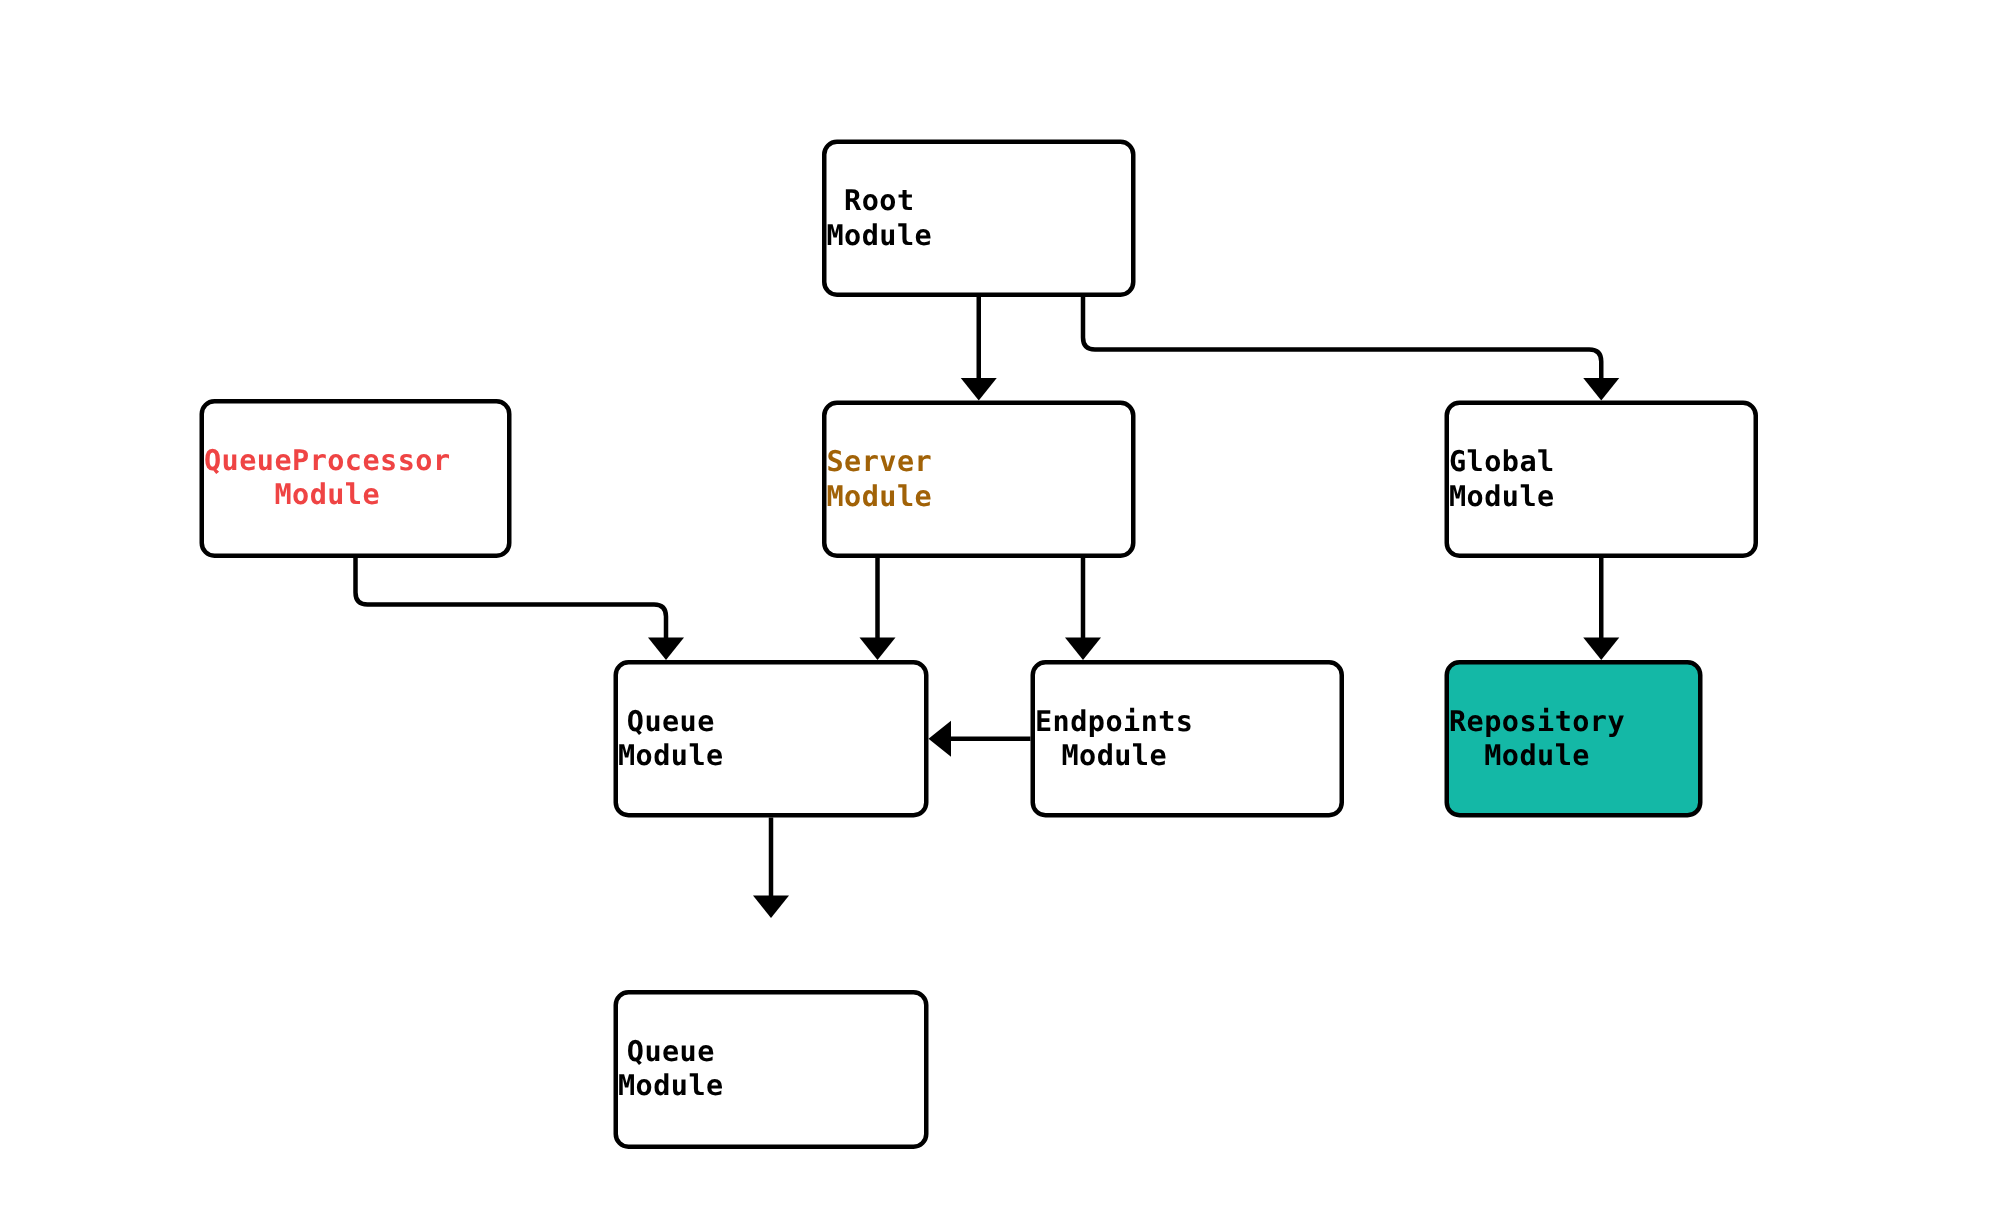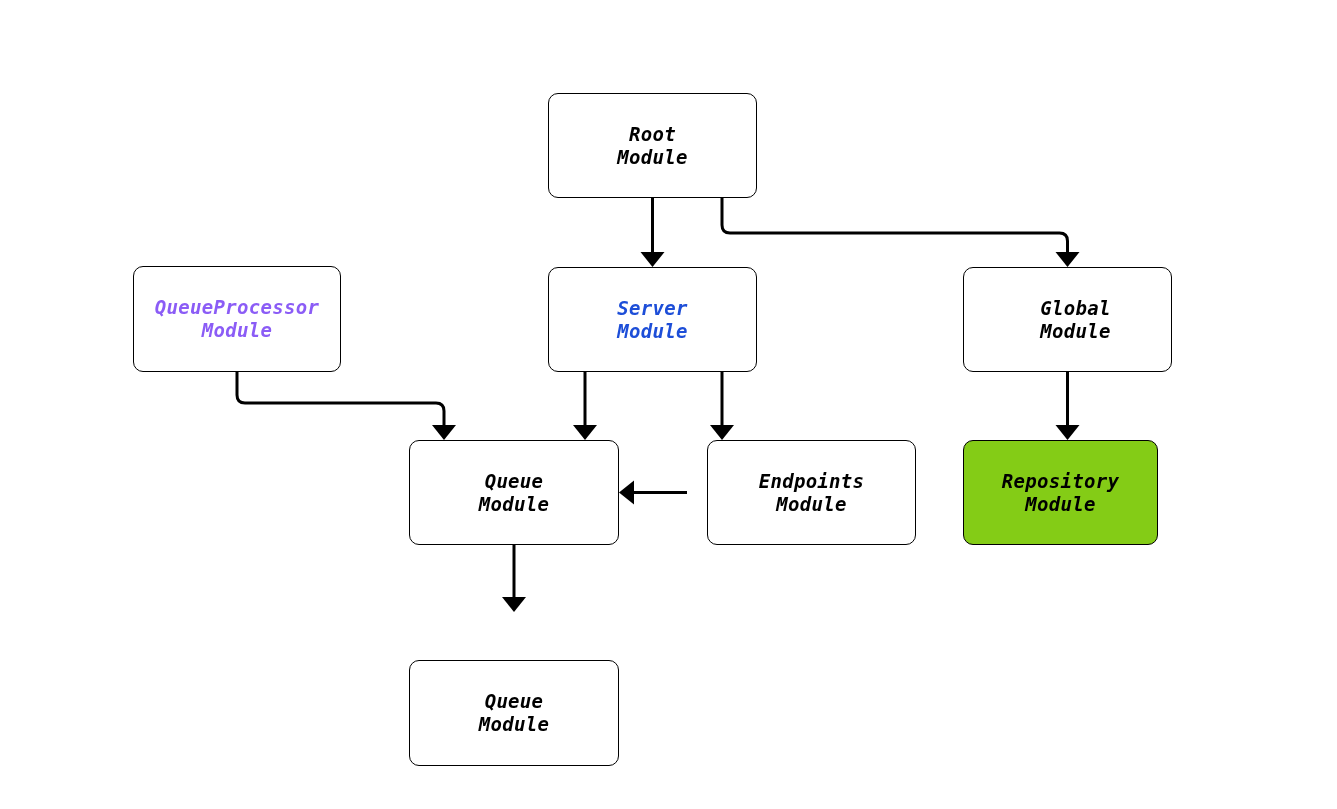--- a/index.html
+++ b/index.html
@@ -19,26 +19,25 @@
     position: absolute;
     left: 0;
     top: 0;
     width: 1337px;
     height: 809px;
   }
   .node {
     position: absolute;
     box-sizing: border-box;
     background: #ffffff;
-    border: 1px solid #d946ef;
+    border: 3px solid #d946ef;
     border-radius: 10px;
     display: flex;
     align-items: center;
-    justify-content: center;
-    font-style: italic;
+    justify-content: flex-start;
   }
   .node-label {
     display: flex;
     flex-direction: column;
     text-align: center;
     font-weight: bold;
     font-size: 19px;
     line-height: 23px;
     color: #000000;
     letter-spacing: 0.3px;
@@ -65,34 +64,34 @@
       <path d="M 1067.5 372 L 1067.5 427" fill="none" stroke="#000000" stroke-width="3" stroke-linecap="butt"></path>
       <polygon points="1067.5,440 1055.5,425 1079.5,425" fill="#000000"></polygon>
       <path d="M 514 545 L 514 599" fill="none" stroke="#000000" stroke-width="3" stroke-linecap="butt"></path>
       <polygon points="514,612 502,597 526,597" fill="#000000"></polygon>
     </svg>
   <div id="node-layer">
       <div class="node" style="left: 548px; top: 93px; width: 209px; height: 105px; border-color: rgb(0, 0, 0); background: rgb(255, 255, 255); border-radius: 10px;">
         <div class="node-label" style="color: rgb(0, 0, 0);"><span>Root</span><span>Module</span></div>
       </div>
       <div class="node" style="left: 133px; top: 266px; width: 208px; height: 106px; border-color: rgb(0, 0, 0); background: rgb(255, 255, 255); border-radius: 10px;">
-        <div class="node-label" style="color: #8b5cf6;"><span>QueueProcessor</span><span>Module</span></div>
+        <div class="node-label" style="color: #ef4444;"><span>QueueProcessor</span><span>Module</span></div>
       </div>
       <div class="node" style="left: 548px; top: 267px; width: 209px; height: 105px; border-color: rgb(0, 0, 0); background: rgb(255, 255, 255); border-radius: 10px;">
-        <div class="node-label" style="color: #1d4ed8;"><span>Server</span><span>Module</span></div>
+        <div class="node-label" style="color: #a16207;"><span>Server</span><span>Module</span></div>
       </div>
       <div class="node" style="left: 963px; top: 267px; width: 209px; height: 105px; border-color: rgb(0, 0, 0); background: rgb(255, 255, 255); border-radius: 10px;">
-        <div class="node-label" style="color: rgb(0, 0, 0); margin-left: 16px;"><span>Global</span><span>Module</span></div>
+        <div class="node-label" style="color: rgb(0, 0, 0);"><span>Global</span><span>Module</span></div>
       </div>
       <div class="node" style="left: 409px; top: 440px; width: 210px; height: 105px; border-color: rgb(0, 0, 0); background: rgb(255, 255, 255); border-radius: 10px;">
         <div class="node-label" style="color: rgb(0, 0, 0);"><span>Queue</span><span>Module</span></div>
       </div>
-      <div class="node" style="left: 687px; top: 440px; width: 209px; height: 105px; border-color: rgb(0, 0, 0); background: rgb(255, 255, 255); border-radius: 10px; margin-left: 20px;">
+      <div class="node" style="left: 687px; top: 440px; width: 209px; height: 105px; border-color: rgb(0, 0, 0); background: rgb(255, 255, 255); border-radius: 10px;">
         <div class="node-label" style="color: rgb(0, 0, 0);"><span>Endpoints</span><span>Module</span></div>
       </div>
-      <div class="node" style="left: 963px; top: 440px; width: 195px; height: 105px; border-color: rgb(0, 0, 0); background: #84cc16; border-radius: 10px;">
+      <div class="node" style="left: 963px; top: 440px; width: 172px; height: 105px; border-color: rgb(0, 0, 0); background: #14b8a6; border-radius: 10px;">
         <div class="node-label" style="color: rgb(0, 0, 0);"><span>Repository</span><span>Module</span></div>
       </div>
       <div class="node" style="left: 409px; top: 612px; width: 210px; height: 106px; border-color: rgb(0, 0, 0); background: rgb(255, 255, 255); border-radius: 10px; margin-top: 48px;">
         <div class="node-label" style="color: rgb(0, 0, 0);"><span>Queue</span><span>Module</span></div>
       </div>
     </div>
 </div>
 
 </body></html>

